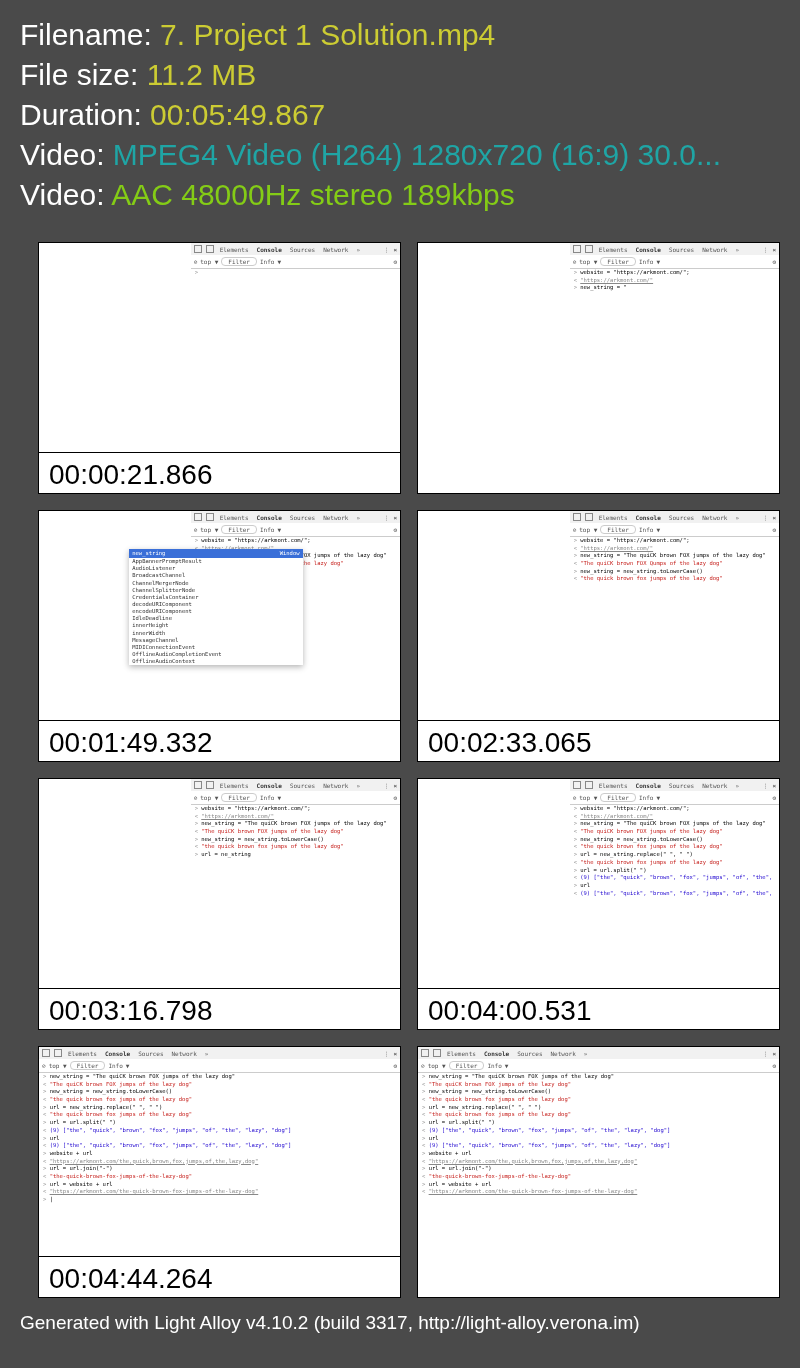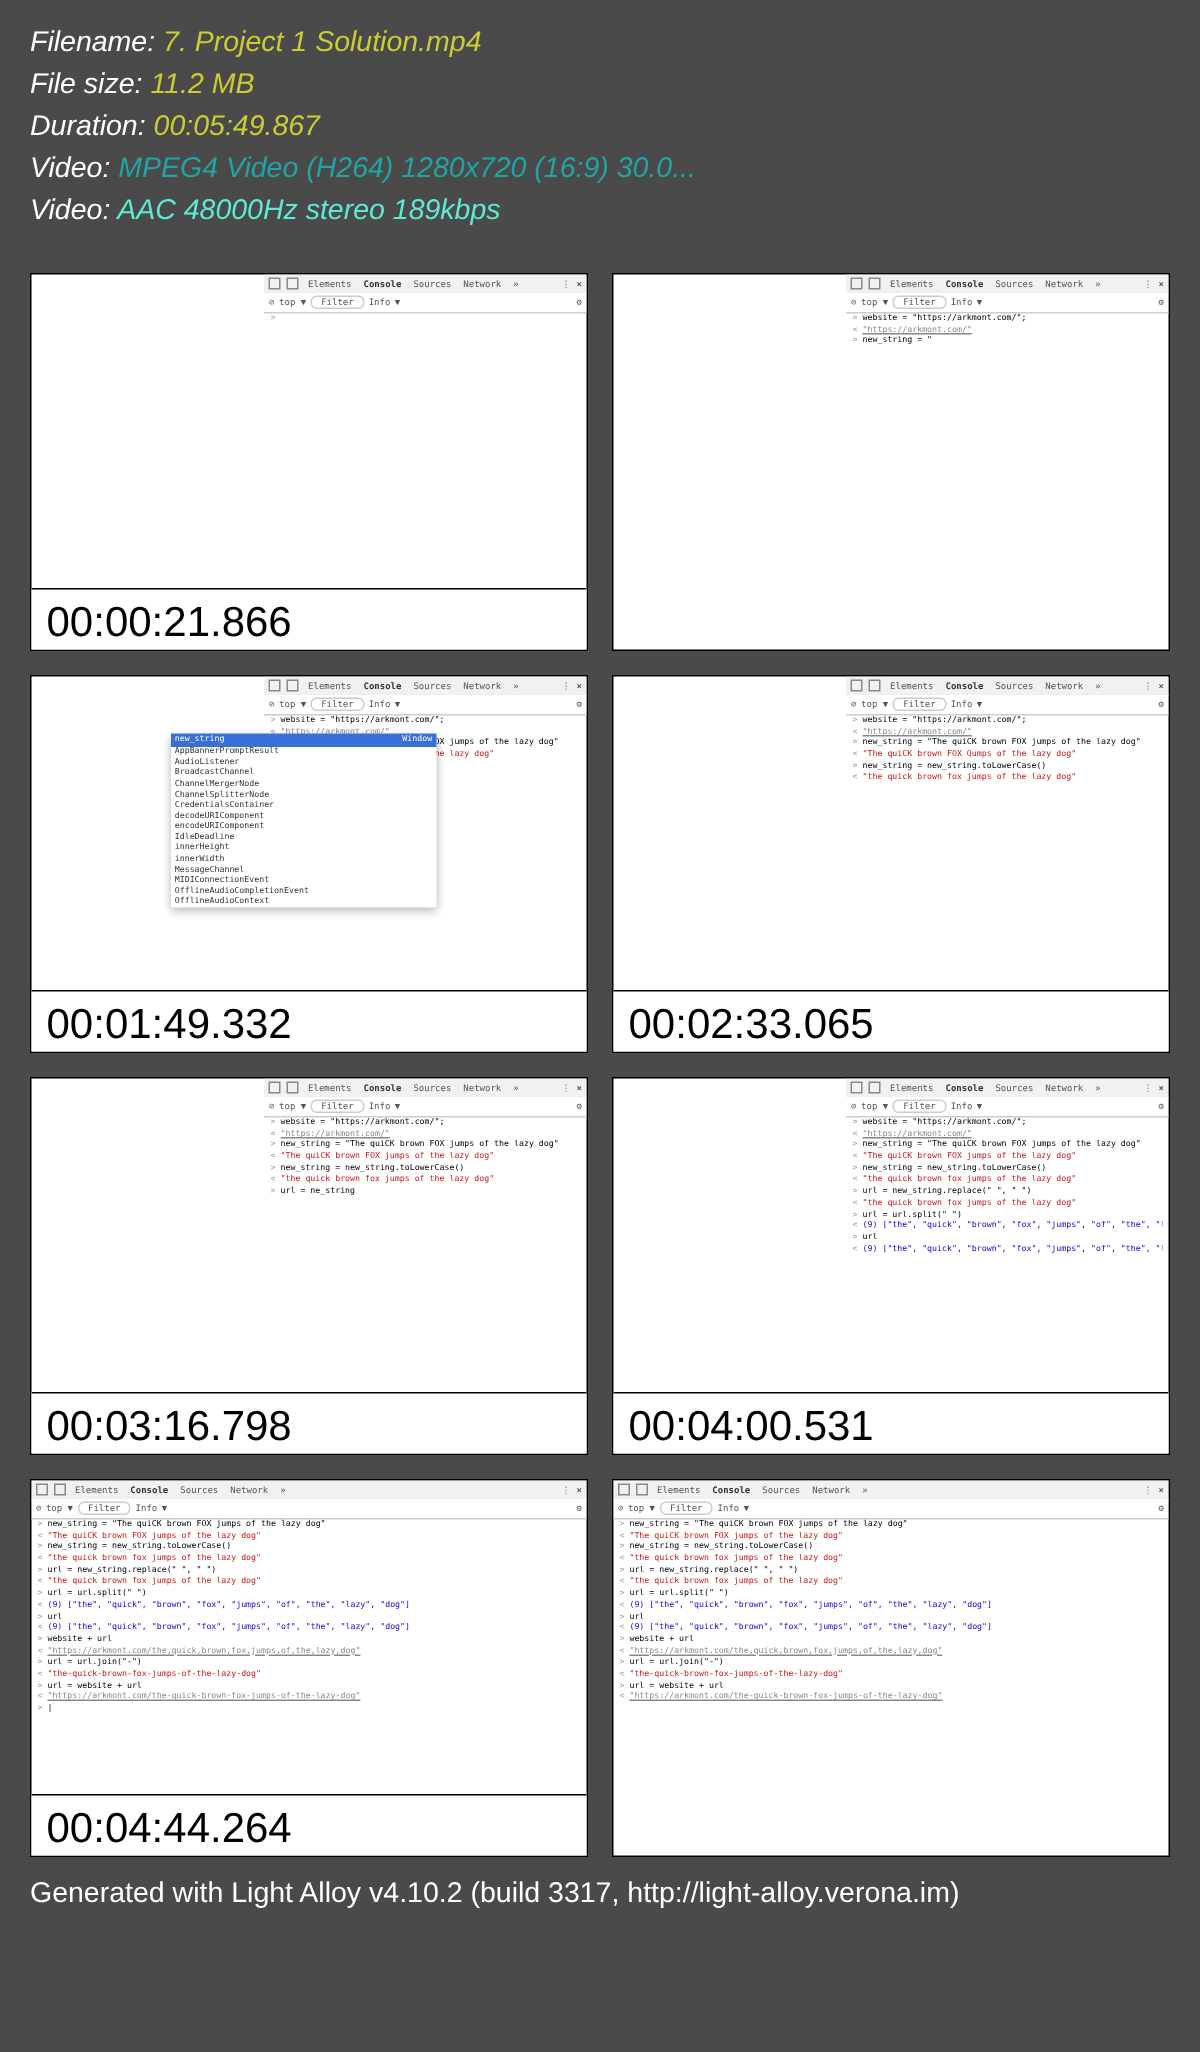--- a/index.html
+++ b/index.html
@@ -3,35 +3,35 @@
 <meta charset="utf-8">
 <style>
 * { margin: 0; padding: 0; box-sizing: border-box; }
 body {
   background: #4a4a4a;
   font-family: Arial, sans-serif;
   width: 800px;
   padding: 18px 20px;
 }
 .info-line {
-  font-size: 19px;
+  font-size: 30px;
   color: #fff;
   margin-bottom: 6px;
   white-space: nowrap;
-  font-style: italic;
 }
 .info-line .label { color: #fff; }
 .info-line .val-yellow { color: #cccc33; }
 .info-line .val-teal { color: #1fa5a5; }
-.info-line .val-orange { color: #5eead4; }
+.info-line .val-orange { color: #84cc16; }
 .grid {
   display: grid;
   grid-template-columns: 1fr 1fr;
   gap: 16px;
   margin-top: 30px;
+  margin-left: 18px;
 }
 .thumb {
   background: #fff;
   border: 1px solid #000;
   height: 252px;
   display: flex;
   flex-direction: column;
   position: relative;
 }
 .devtools {

